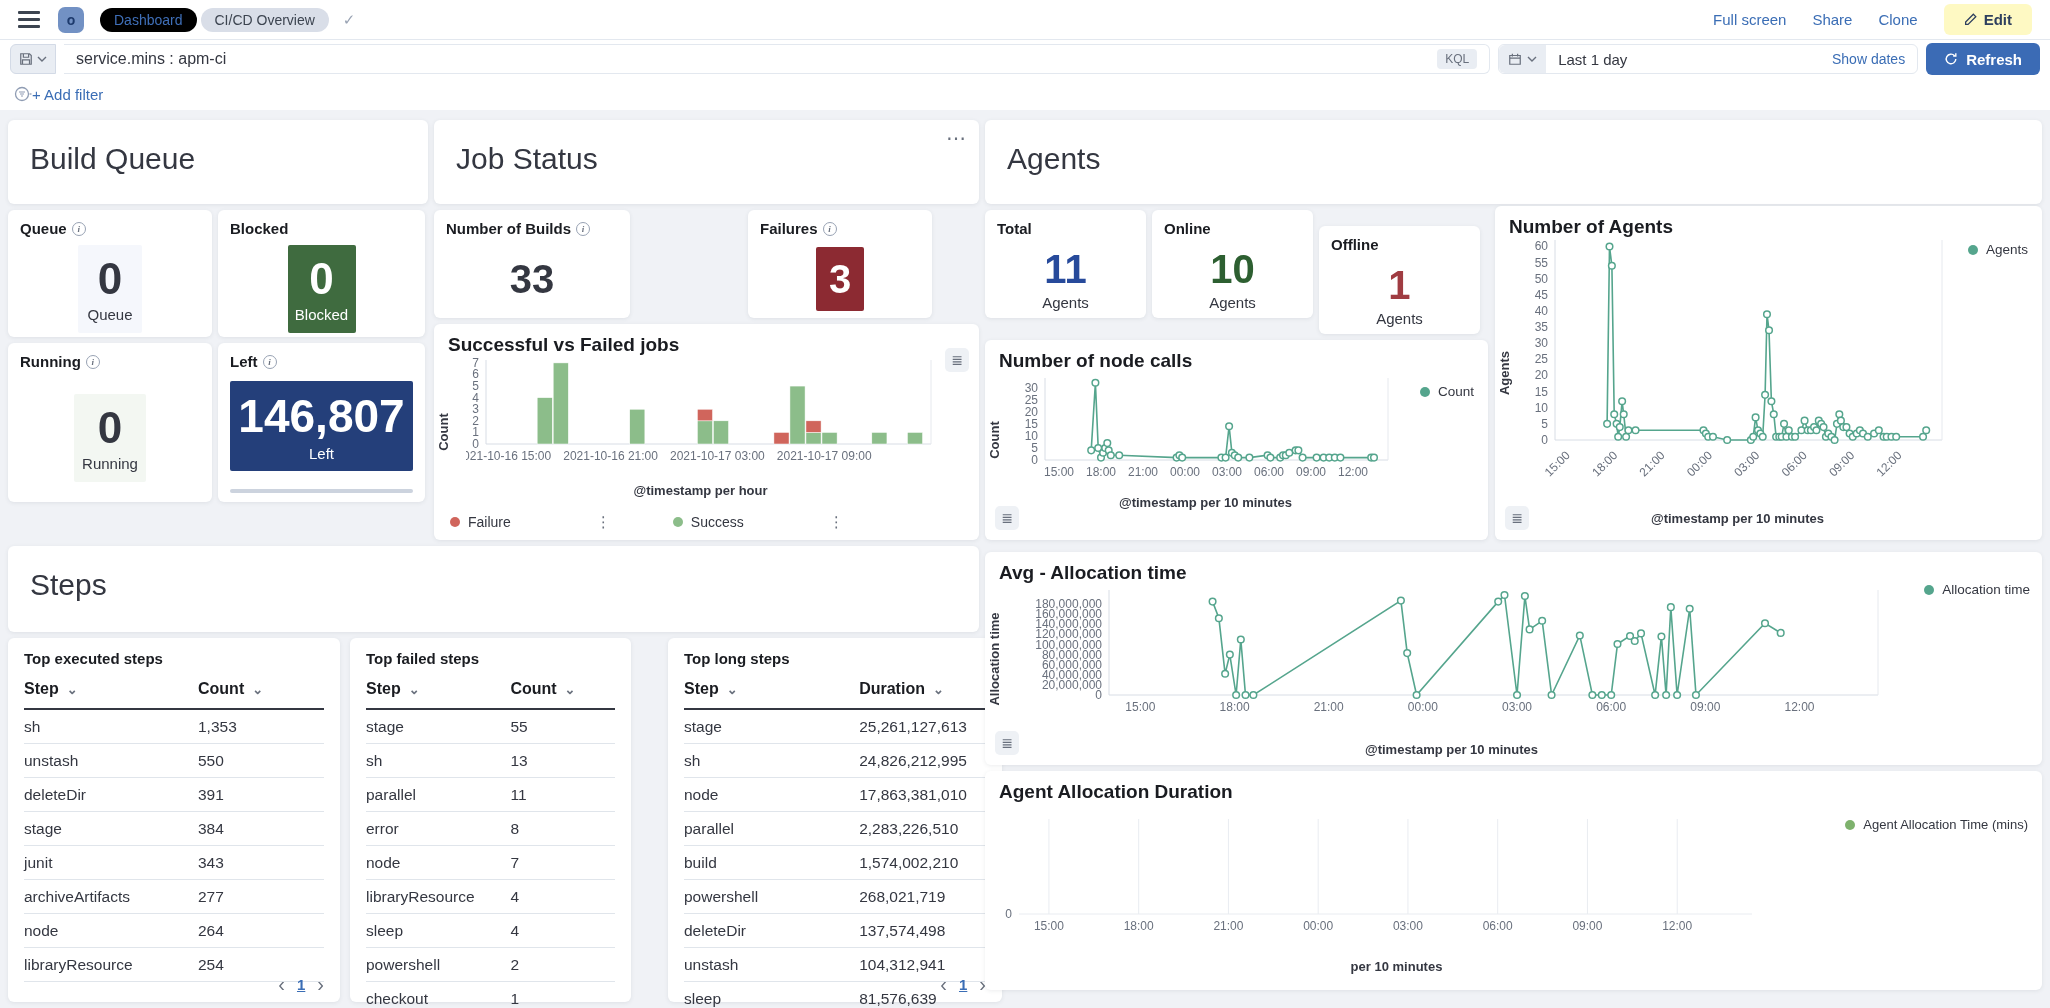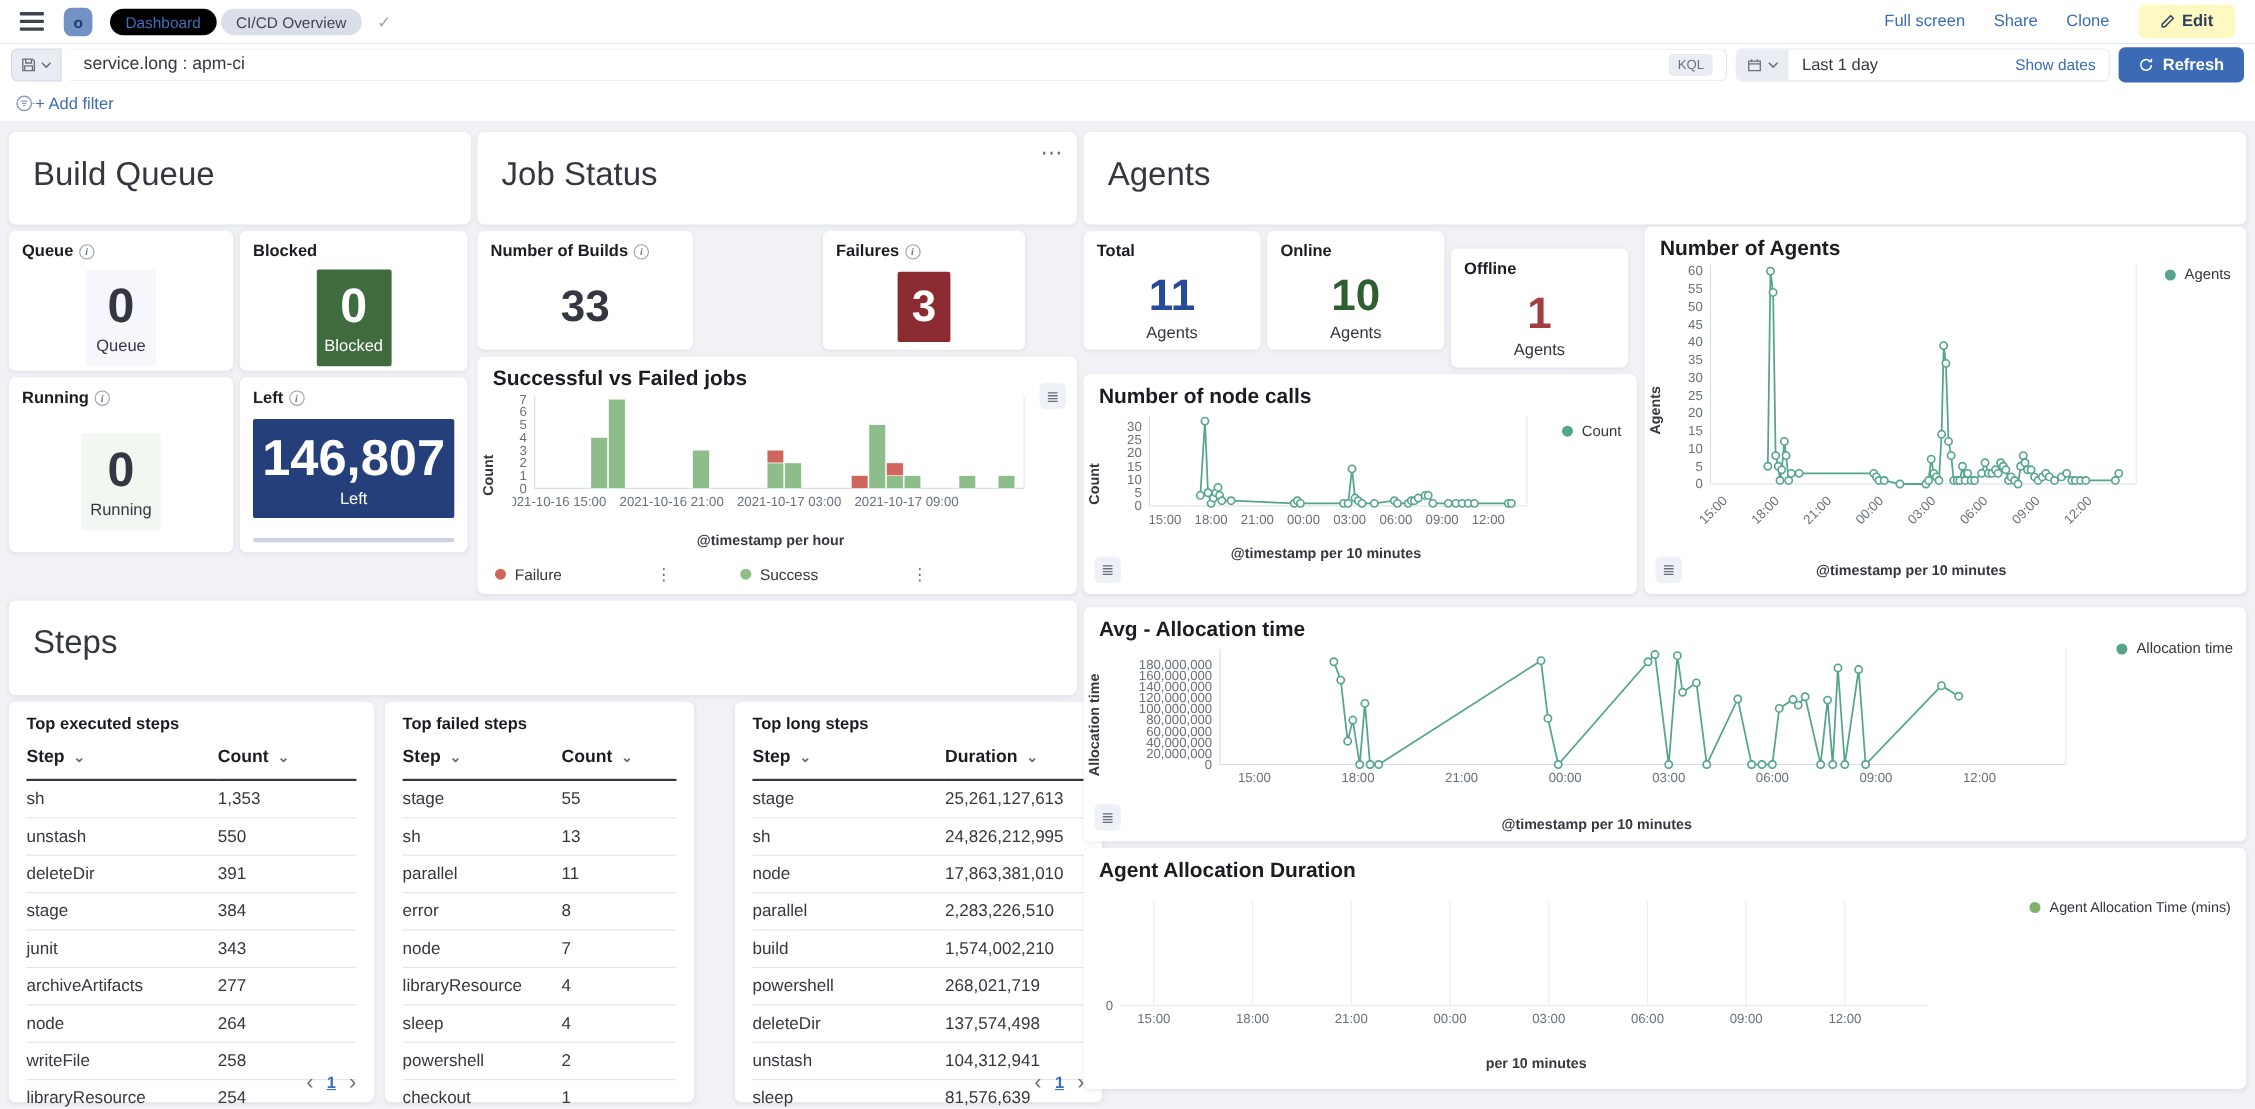--- a/index.html
+++ b/index.html
@@ -19,21 +19,21 @@
   .nav-right { margin-left:auto; display:flex; align-items:center; gap:26px; }
   .nav-link { color:#3a6db5; font-size:15px; cursor:pointer; text-decoration:none; }
   .edit-btn { background:#fef9c3; color:#2e3f5e; font-size:15px; font-weight:600; border:none; border-radius:6px; padding:7px 20px; display:flex; gap:7px; align-items:center; cursor:pointer; }
 
   
   #querybar { height:38px; display:flex; align-items:center; gap:8px; padding:0 10px; background:#fff; }
   .saveq { display:flex; align-items:center; gap:4px; background:#e9edf3; border:1px solid #d3dae6; border-radius:6px 0 0 6px; height:30px; padding:0 8px; color:#69707d; cursor:pointer; }
   .qinput { flex:1; display:flex; align-items:center; height:30px; border:1px solid #e3e8ef; border-left:none; border-radius:0 6px 6px 0; background:#fff; padding:0 12px; }
   .qtext { font-size:16px; color:#343741; flex:1; }
   .kql-badge { font-size:12px; color:#69707d; background:#e9edf3; border-radius:4px; padding:3px 8px; cursor:pointer; }
-  .datepick { display:flex; align-items:center; height:30px; border:1px solid #e3e8ef; border-radius:6px; background:#fff; width:340px; }
+  .datepick { display:flex; align-items:center; height:30px; border:1px solid #e3e8ef; border-radius:6px; background:#fff; width:420px; }
   .cal-btn { display:flex; align-items:center; gap:5px; background:#e9edf3; height:100%; padding:0 9px; border-radius:6px 0 0 6px; color:#69707d; cursor:pointer; }
   .range-text { font-size:15px; color:#343741; padding:0 12px; flex:1; }
   .show-dates { font-size:14px; color:#3a6db5; padding-right:12px; cursor:pointer; white-space:nowrap; }
   .refresh-btn { background:#3b6bb5; color:#fff; border:none; border-radius:6px; height:32px; padding:0 18px; font-size:15px; font-weight:600; display:flex; align-items:center; gap:8px; cursor:pointer; }
 
   
   #filterrow { height:32px; display:flex; align-items:center; padding:0 14px; background:#fff; }
   .filter-circle { color:#8f9cb3; display:flex; align-items:center; gap:2px; cursor:pointer; }
   .add-filter { color:#3a6db5; font-size:15px; cursor:pointer; }
 
@@ -122,21 +122,21 @@
   <div id="querybar">
     <div class="saveq">
       <svg class="icon-svg" width="14" height="14" viewBox="0 0 16 16">
           <path d="M2 2h10l2 2v10H2V2zm3 0v4h6V2M4 9h8v5H4V9z" fill="none" stroke="#69707d" stroke-width="1.4"></path>
         </svg>
       <svg class="icon-svg" width="10" height="10" viewBox="0 0 10 10">
           <path d="M1 3l4 4 4-4" fill="none" stroke="#69707d" stroke-width="1.4"></path>
         </svg>
     </div>
     <div class="qinput">
-      <span class="qtext">service.long : apm-ci</span>
+      <span class="qtext">service.mins : apm-ci</span>
       <span class="kql-badge">KQL</span>
     </div>
     <div class="datepick">
       <div class="cal-btn">
         <svg class="icon-svg" width="14" height="14" viewBox="0 0 16 16">
             <path d="M2 4h12v10H2V4zm0 3h12M5 2v3M11 2v3" fill="none" stroke="#69707d" stroke-width="1.4"></path>
           </svg>
         <svg class="icon-svg" width="10" height="10" viewBox="0 0 10 10">
             <path d="M1 3l4 4 4-4" fill="none" stroke="#69707d" stroke-width="1.4"></path>
           </svg>
@@ -539,24 +539,20 @@
             </tr>
             <tr>
               <td>archiveArtifacts</td>
               <td>277</td>
             </tr>
             <tr>
               <td>node</td>
               <td>264</td>
             </tr>
             <tr>
-              <td>writeFile</td>
-              <td>258</td>
-            </tr>
-            <tr>
               <td>libraryResource</td>
               <td>254</td>
             </tr>
           </tbody>
         </table>
       <div class="pager">
         <span class="pg-arrow">‹</span>
         <span class="pg-num">1</span>
         <span class="pg-arrow">›</span>
       </div>

